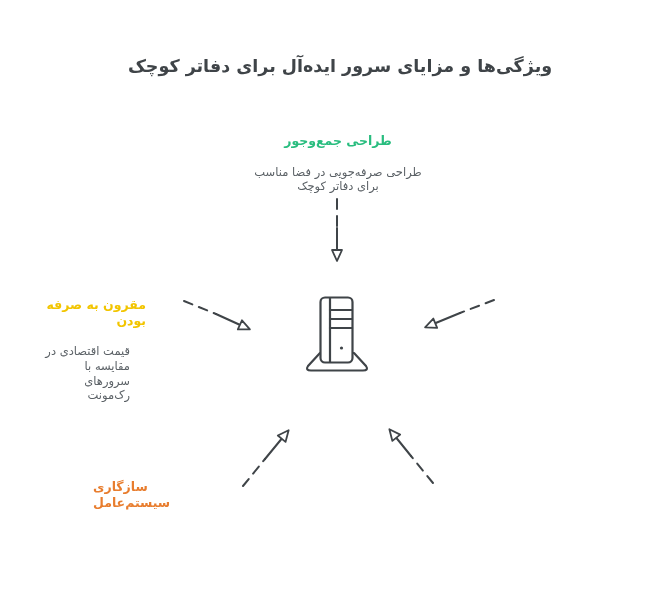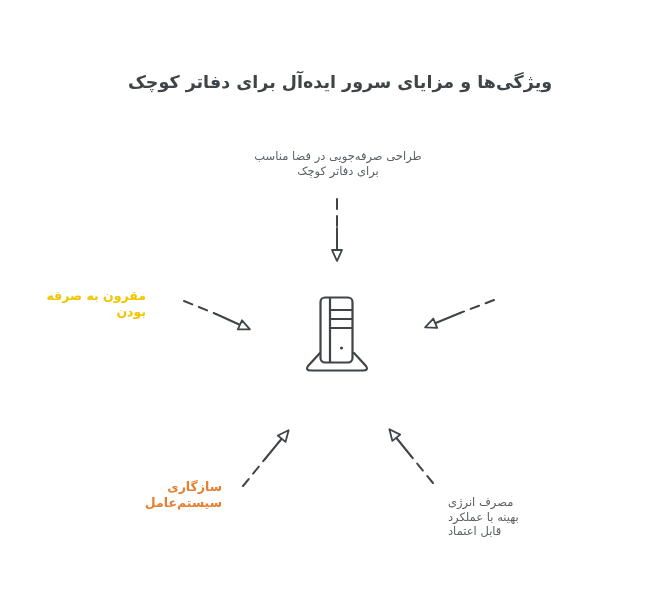--- a/index.html
+++ b/index.html
@@ -4,59 +4,60 @@
 <style>
   html,body{margin:0;padding:0;background:#fff;}
   .canvas{
     position:relative;width:672px;height:594px;background:#ffffff;overflow:hidden;
     font-family:"DejaVu Sans","Liberation Sans",sans-serif;
     --ink:#3f4448;--body:#5b6166;
     --green:#29bd7f;--yellow:#f2c500;--cyan:#1fa8d9;--orange:#e87d2e;--lime:#8bc53f;
   }
   .page-title{
     position:absolute;top:56px;left:0;right:0;text-align:center;
-    font-size:17.5px;font-weight:bold;color:var(--ink);margin:16px;letter-spacing:0;padding-left:8px;
+    font-size:17.5px;font-weight:bold;color:var(--ink);margin:0;letter-spacing:0;padding-left:8px;
   }
   .feature{position:absolute;}
   .feature h3{margin:0 0 9px 0;font-size:12.5px;font-weight:bold;line-height:1.25;}
   .feature p{margin:16px;font-size:11.5px;line-height:1.28;color:var(--body);}
   .accent-green{color:var(--green);}
   .accent-yellow{color:var(--yellow);}
   .accent-cyan{color:var(--cyan);}
   .accent-orange{color:var(--orange);}
   .accent-lime{color:var(--lime);}
   .f-top{top:133px;left:232px;width:212px;text-align:center;}
-  .f-left-upper{top:288px;left:26px;width:120px;text-align:right;}
+  .f-left-upper{top:297px;left:26px;width:120px;text-align:right;}
   .f-right-upper{top:297px;left:490px;width:118px;text-align:left;}
-  .f-left-lower{top:479px;left:108px;width:114px;text-align:right;}
+  .f-left-lower{top:479px;left:93px;width:114px;text-align:left;}
   .f-right-lower{top:479px;left:432px;width:116px;text-align:left;}
   .overlay{position:absolute;inset:0;pointer-events:none;}
 </style>
 </head>
 <body>
 
 <div class="canvas">
 
   <h1 class="page-title" dir="rtl">ویژگی‌ها و مزایای سرور ایده‌آل برای دفاتر کوچک</h1>
 
   <div class="feature f-top" dir="rtl">
+    <h3 class="accent-green">طراحی جمع‌وجور</h3>
     <p>طراحی صرفه‌جویی در فضا مناسب برای دفاتر کوچک</p>
   </div>
 
   <div class="feature f-left-upper" dir="rtl">
     <h3 class="accent-yellow">مقرون به صرفه بودن</h3>
+    <p>قیمت اقتصادی در مقایسه با سرورهای رک‌مونت</p>
   </div>
 
 
   <div class="feature f-left-lower" dir="rtl">
     <h3 class="accent-orange">سازگاری سیستم‌عامل</h3>
   </div>
 
   <div class="feature f-right-lower" dir="rtl">
-    <p style="text-align:left">مصرف انرژی بهینه با عملکرد قابل اعتماد</p>
   </div>
 
   <svg class="overlay" width="672" height="594" viewBox="0 0 672 594">
     <defs>
       <marker id="openArrow" markerUnits="userSpaceOnUse" markerWidth="16" markerHeight="16" refX="12" refY="7" orient="auto">
         <path d="M2,2 L13,7 L2,12 Z" fill="#ffffff" stroke="#3f4448" stroke-width="1.8" stroke-linejoin="round"></path>
       </marker>
     </defs>
 
     <g stroke="#3f4448" stroke-width="2" fill="none" stroke-linecap="round">

